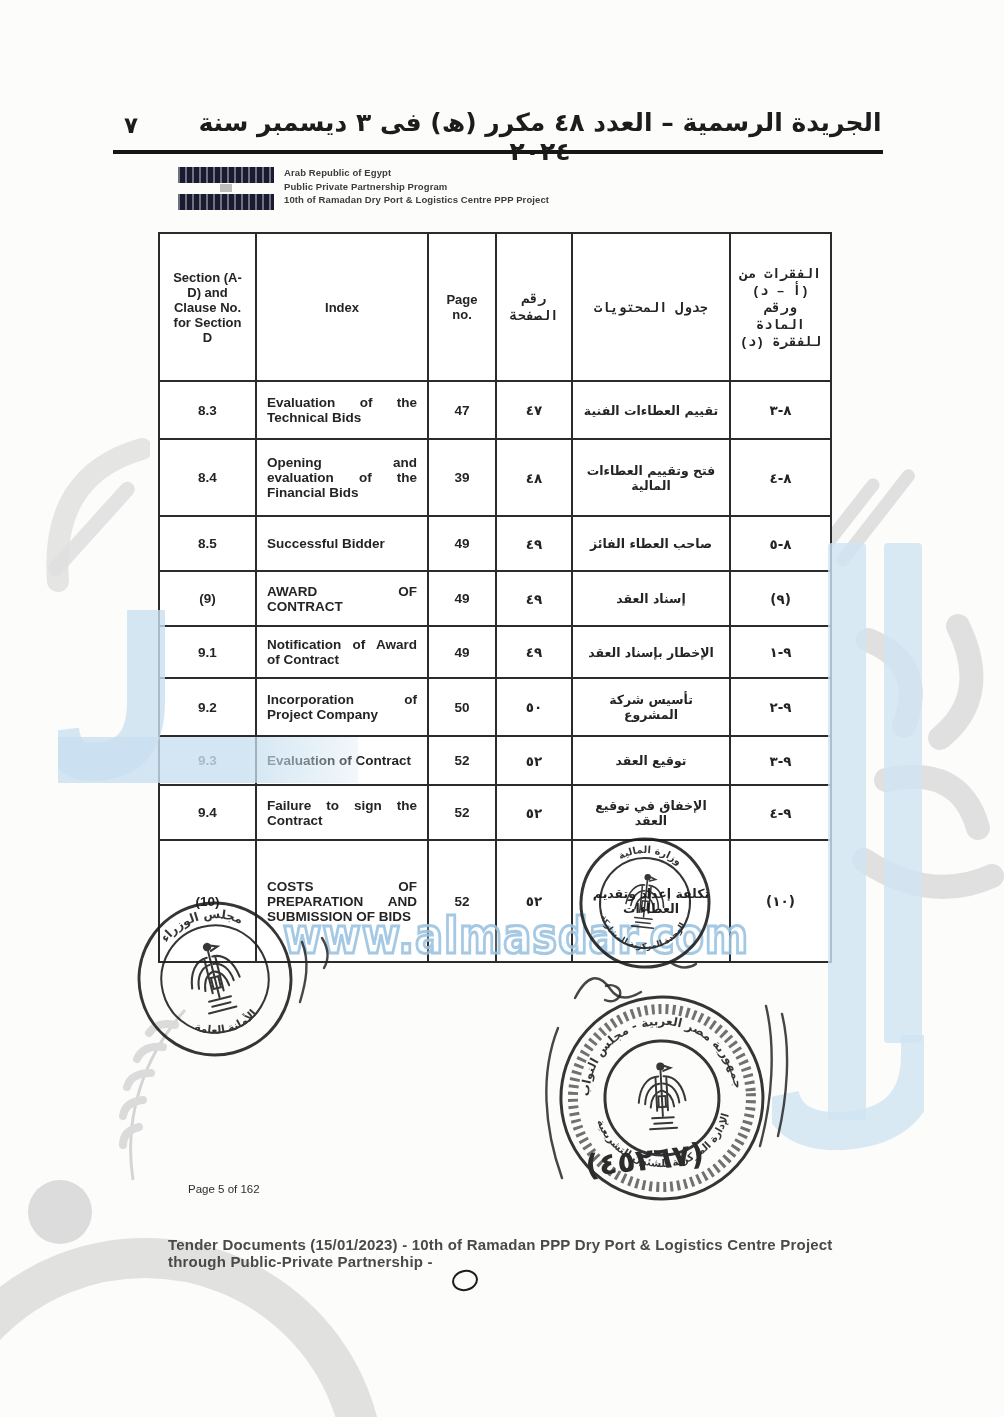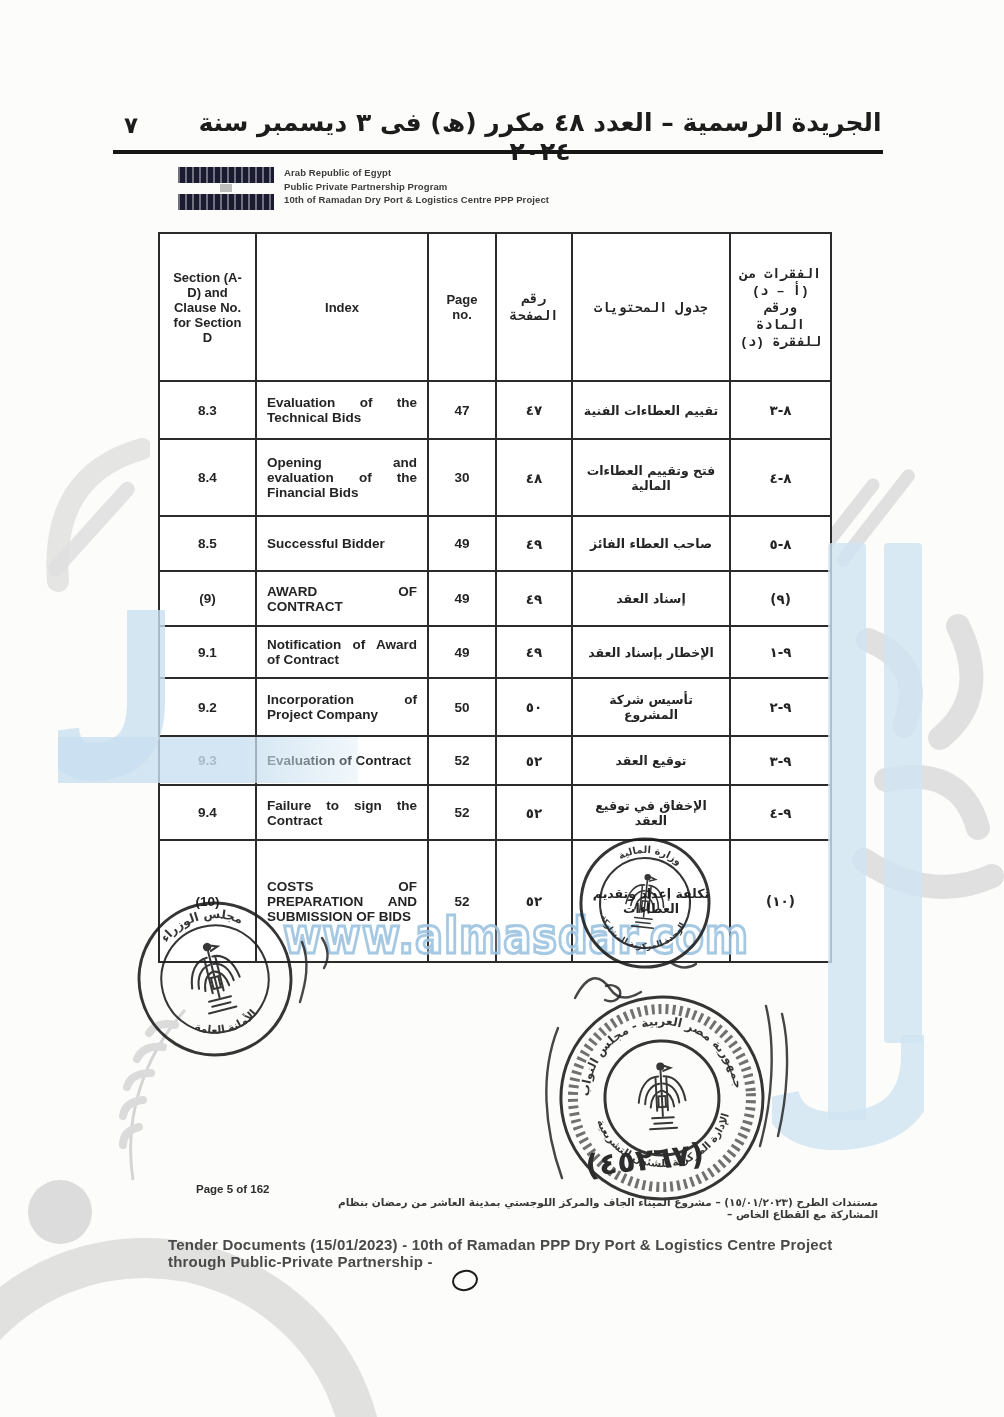--- a/index.html
+++ b/index.html
@@ -67,21 +67,21 @@
   .stamp-c{left:552px;top:990px;width:220px;height:218px;transform:rotate(-3deg);}
   .ring{fill:none;stroke:#1a1a1a;stroke-width:3;}
   .ring.thin{stroke-width:2;}
   .stamp-text{fill:#1a1a1a;font-weight:bold;font-family:"DejaVu Sans",sans-serif;}
   .hand{z-index:4;}
   .hand path{fill:none;stroke:#262626;stroke-width:2.4;stroke-linecap:round;opacity:.85;}
   .hand-number{left:585px;top:1142px;font-family:"DejaVu Sans",sans-serif;direction:rtl;
      font-size:30px;font-weight:bold;color:#2c2c2c;letter-spacing:4px;transform:rotate(-6deg);z-index:4;}
 
   
-  .page-label{left:180px;top:1183px;font-size:11.5px;font-weight:bold;color:#2e2e2e;z-index:6;padding-left:16px;}
+  .page-label{left:172px;top:1183px;font-size:11.5px;font-weight:normal;color:#2e2e2e;z-index:6;padding-left:16px;}
   .caption-ar{left:320px;top:1196px;width:558px;direction:rtl;text-align:right;z-index:6;
      font-family:"DejaVu Sans",sans-serif;font-size:10.5px;font-weight:bold;color:#383838;}
   .tender-line{left:168px;top:1236px;width:720px;font-size:15px;font-weight:bold;color:#4a4a4a;z-index:6;letter-spacing:.2px;}
   .ornament{left:452px;top:1270px;width:22px;height:17px;border:2.5px solid #1d1d1d;border-radius:50%;transform:rotate(-12deg);z-index:6;}
 </style>
 </head>
 <body>
 
 <div id="page">
 
@@ -171,21 +171,21 @@
       <td class="c-clause">8.3</td>
       <td class="c-index">Evaluation of the Technical Bids</td>
       <td class="c-page">47</td>
       <td class="c-page-ar">٤٧</td>
       <td class="c-contents">تقييم العطاءات الفنية</td>
       <td class="c-clause-ar">٨-٣</td>
     </tr>
           <tr>
       <td class="c-clause">8.4</td>
       <td class="c-index">Opening and evaluation of the Financial Bids</td>
-      <td class="c-page">30</td>
+      <td class="c-page">39</td>
       <td class="c-page-ar">٤٨</td>
       <td class="c-contents">فتح وتقييم العطاءات المالية</td>
       <td class="c-clause-ar">٨-٤</td>
     </tr>
           <tr>
       <td class="c-clause">8.5</td>
       <td class="c-index">Successful Bidder</td>
       <td class="c-page">49</td>
       <td class="c-page-ar">٤٩</td>
       <td class="c-contents">صاحب العطاء الفائز</td>
@@ -305,17 +305,16 @@
     <path d="M 262,66 c 9,36 5,84 -4,122"></path>
     <path d="M 150,14 q 14,10 26,2"></path>
   </svg>
   <svg class="abs hand" style="left:292px;top:932px" width="60" height="80">
     <path d="M 10,10 c 8,20 4,40 -2,60"></path>
     <path d="M 30,6 q 10,16 2,30"></path>
   </svg>
   <div class="abs hand-number">(٤٥٢٦٧)</div>
 
   <div class="abs page-label">Page 5 of 162</div>
-  <div class="abs caption-ar">مستندات الطرح (١٥/٠١/٢٠٢٣) – مشروع الميناء الجاف والمركز اللوجستي بمدينة العاشر من رمضان بنظام المشاركة مع القطاع الخاص –</div>
   <div class="abs tender-line">Tender Documents (15/01/2023) - 10th of Ramadan PPP Dry Port &amp; Logistics Centre Project through Public-Private Partnership -</div>
   <div class="abs ornament"></div>
 
 </div>
 
 </body></html>

